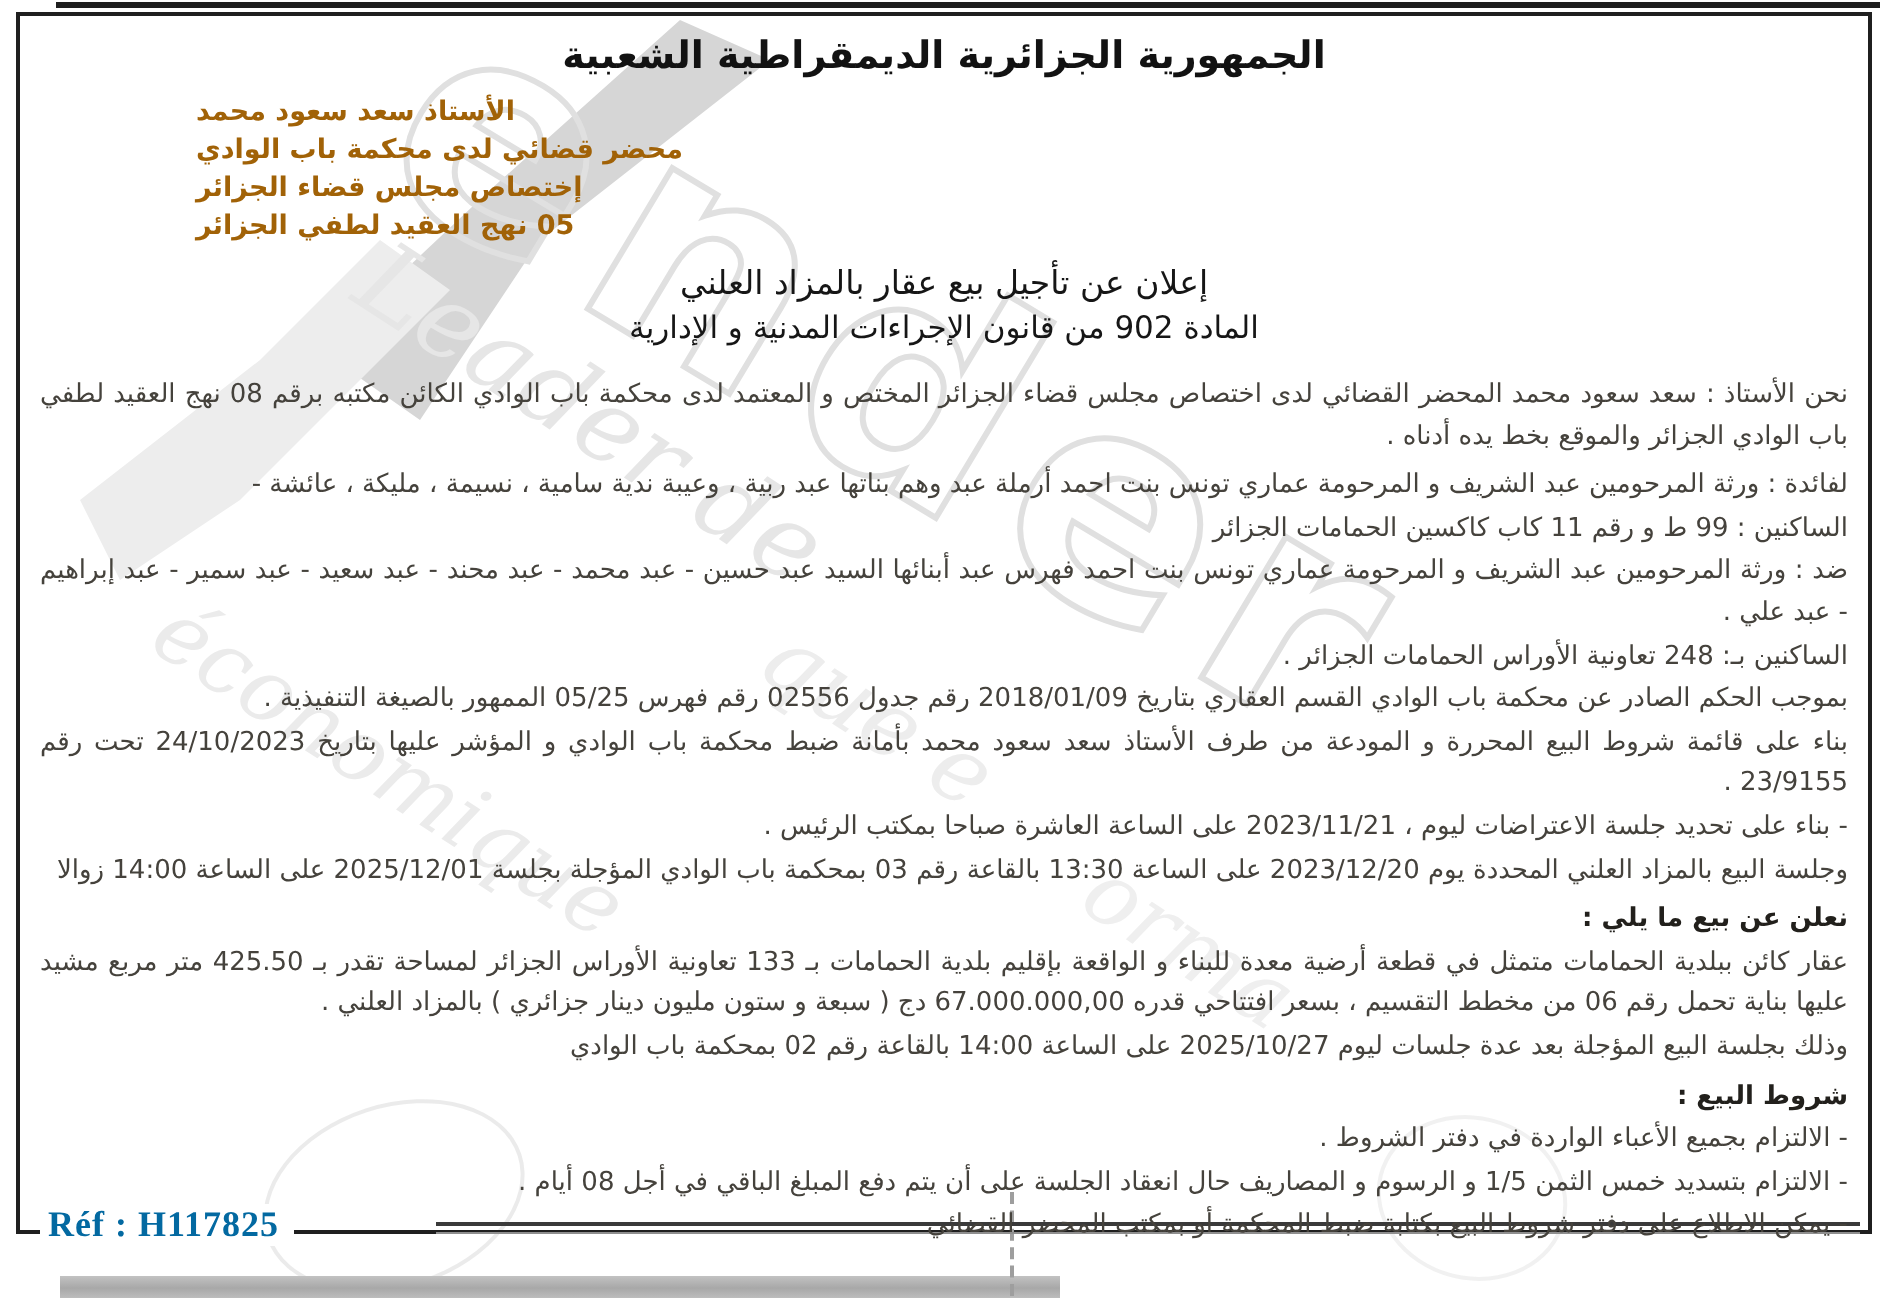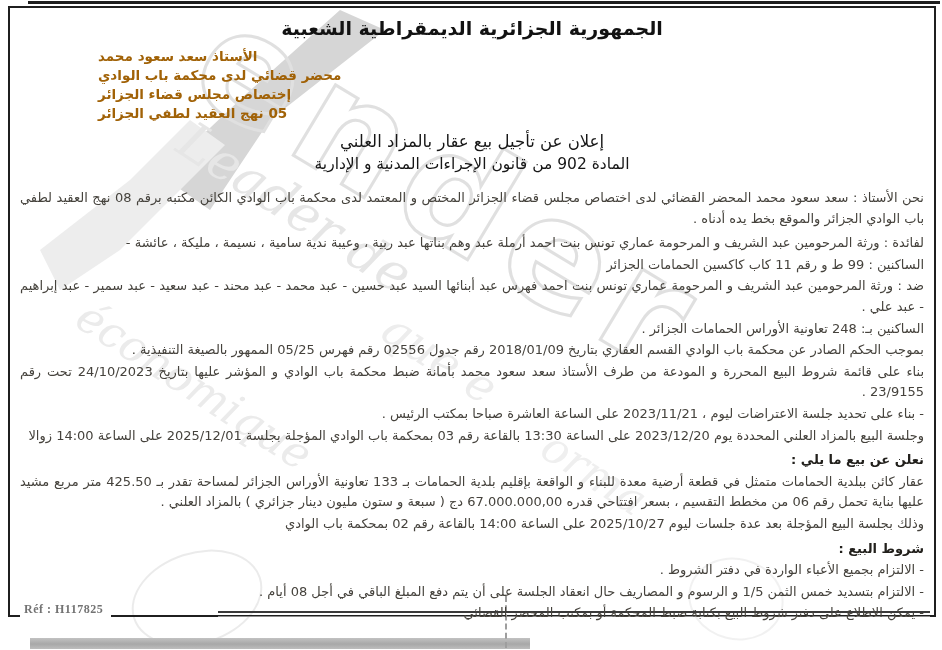--- a/index.html
+++ b/index.html
@@ -148,22 +148,22 @@
   .body-text p.gap { margin-top: 4px; }
   .bold-line { font-weight: 700; color: #22201c; }
   .ref-label {
     position: absolute;
     left: 20px; top: 602px;
     z-index: 5;
     background: #ffffff;
     padding: 0 8px 0 4px;
     font-family: "Liberation Serif", serif;
     font-weight: 700;
-    font-size: 12px;
-    color: #737373;
+    font-size: 18px;
+    color: #0369a1;
     letter-spacing: 0.5px;
   }
 </style>
 </head>
 <body>
 
 <div class="page">
 
   <svg class="wm-swoosh" width="420" height="300" viewBox="0 0 420 300" style="left:40px; top:0;">
     <polygon points="300,10 345,30 230,120 170,210 120,175 205,95" fill="#d6d6d6"></polygon>

